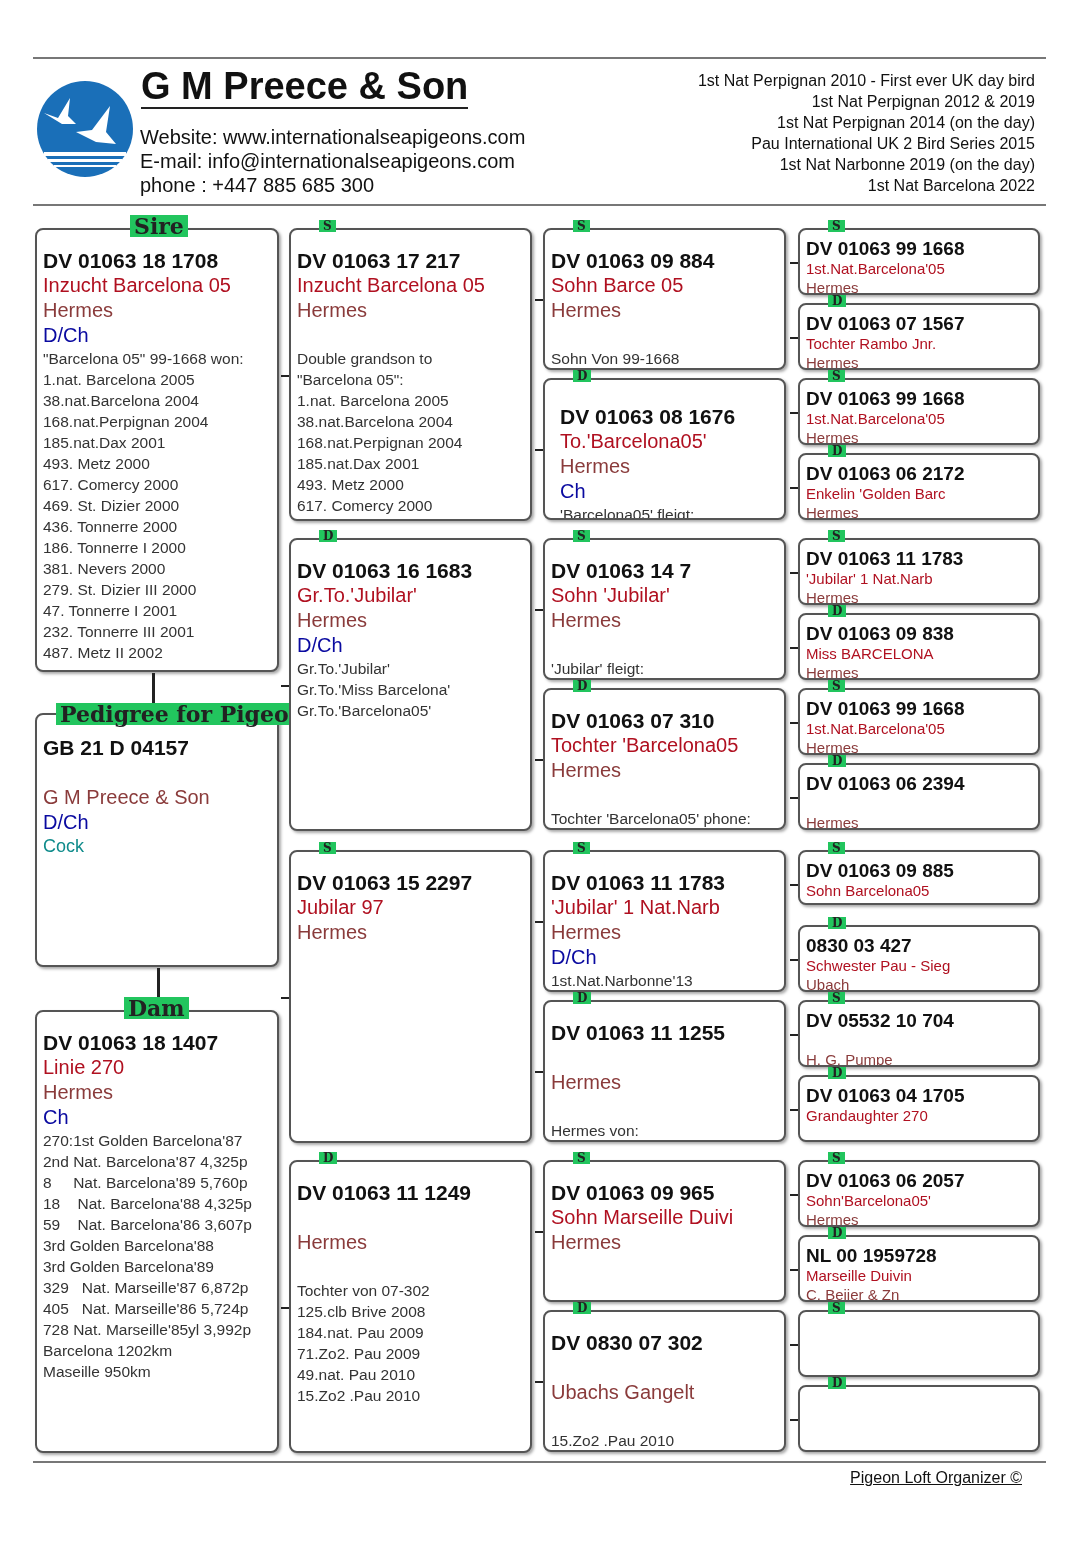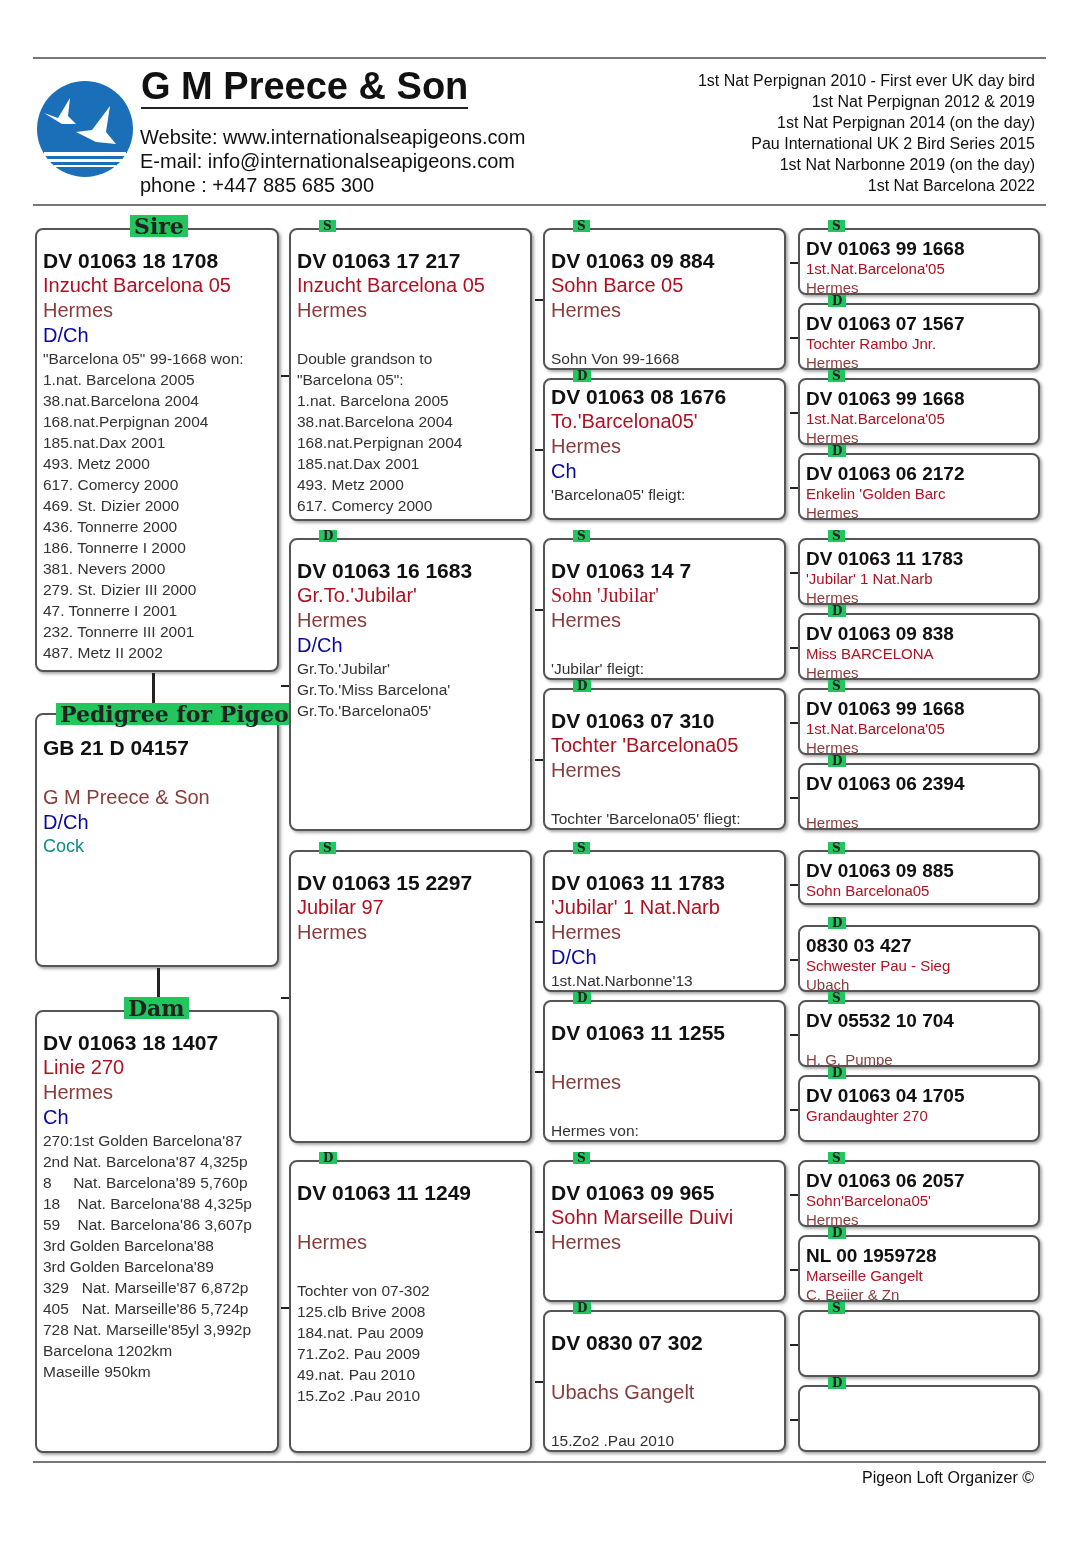--- a/index.html
+++ b/index.html
@@ -19,21 +19,21 @@
   .color { color: #0a0aa0; }
   .sex { color: #0f8b8b; }
   .notes { color: #333; white-space: pre; }
   .c1 .ring, .c2 .ring, .c3 .ring { font-size: 21px; line-height: 25px; }
   .c1 .name, .c2 .name, .c3 .name, .c1 .breeder, .c2 .breeder, .c3 .breeder, .c1 .color, .c2 .color, .c3 .color { font-size: 20px; line-height: 25px; }
   .c1 .notes, .c2 .notes, .c3 .notes { font-size: 15.5px; line-height: 21px; }
   .c4 .ring { font-size: 19px; line-height: 21px; }
   .c4 .name, .c4 .breeder { font-size: 15px; line-height: 19px; }
   .inner { position: absolute; left: 6px; right: 4px; }
   .conn { position: absolute; background: #222; }
-  #footer { position: absolute; right: 54px; top: 1469px; font-size: 16px; color: #111; }
+  #footer { position: absolute; right: 66px; top: 1469px; font-size: 16px; color: #111; text-decoration: underline; }
 </style>
 </head>
 <body>
 
 <div class="hr" style="top:57px"></div>
 <div id="logo">
   <svg width="98" height="98" viewBox="0 0 98 98">
     <circle cx="49" cy="49" r="48" fill="#1a6fb8"></circle>
     <rect x="8" y="72" width="82" height="4" fill="#fff"></rect>
     <rect x="12" y="79" width="74" height="3" fill="#fff"></rect>
@@ -188,48 +188,48 @@
       <div class="ring">DV 01063 09 884</div>
       <div class="name" style="min-height: 25px;">Sohn Barce 05</div>
       <div class="breeder">Hermes</div>
       <div class="color" style="min-height: 25px;"></div>
       <div class="notes">Sohn Von 99-1668</div>
     </div>
   </div>
 <div class="lbl small" style="left: 573px; top: 220px;">S</div>
 <div class="conn" style="left: 535px; top: 299px; width: 8px; height: 2px;"></div>
 <div class="box c3" style="left: 543px; top: 378px; width: 243px; height: 142px;">
-    <div class="inner" style="top: 4px;">
+    <div class="inner" style="top: 24px; margin-left: 9px;">
       <div class="ring">DV 01063 08 1676</div>
       <div class="name" style="min-height: 25px;">To.'Barcelona05'</div>
       <div class="breeder">Hermes</div>
       <div class="color" style="min-height: 25px;">Ch</div>
       <div class="notes">'Barcelona05' fleigt:</div>
     </div>
   </div>
 <div class="lbl small" style="left: 573px; top: 370px;">D</div>
 <div class="conn" style="left: 535px; top: 449px; width: 8px; height: 2px;"></div>
 <div class="box c3" style="left: 543px; top: 538px; width: 243px; height: 142px;">
     <div class="inner" style="top: 18px;">
       <div class="ring">DV 01063 14 7</div>
-      <div class="name" style="min-height: 25px; font-family: Liberation Serif, serif;">Sohn 'Jubilar'</div>
+      <div class="name" style="min-height: 25px;">Sohn 'Jubilar'</div>
       <div class="breeder">Hermes</div>
       <div class="color" style="min-height: 25px;"></div>
       <div class="notes">'Jubilar' fleigt:</div>
     </div>
   </div>
 <div class="lbl small" style="left: 573px; top: 530px;">S</div>
 <div class="conn" style="left: 535px; top: 609px; width: 8px; height: 2px;"></div>
 <div class="box c3" style="left: 543px; top: 688px; width: 243px; height: 142px;">
     <div class="inner" style="top: 18px;">
       <div class="ring">DV 01063 07 310</div>
       <div class="name" style="min-height: 25px;">Tochter 'Barcelona05</div>
       <div class="breeder">Hermes</div>
       <div class="color" style="min-height: 25px;"></div>
-      <div class="notes">Tochter 'Barcelona05' fliegt:</div>
+      <div class="notes">Tochter 'Barcelona05' phone:</div>
     </div>
   </div>
 <div class="lbl small" style="left: 573px; top: 680px;">D</div>
 <div class="conn" style="left: 535px; top: 759px; width: 8px; height: 2px;"></div>
 <div class="box c3" style="left: 543px; top: 850px; width: 243px; height: 142px;">
     <div class="inner" style="top: 18px;">
       <div class="ring">DV 01063 11 1783</div>
       <div class="name" style="min-height: 25px;">'Jubilar' 1 Nat.Narb</div>
       <div class="breeder">Hermes</div>
       <div class="color" style="min-height: 25px;">D/Ch</div>
@@ -384,21 +384,21 @@
       <div class="ring">DV 01063 06 2057</div>
       <div class="name" style="min-height: 19px;">Sohn'Barcelona05'</div>
       <div class="breeder">Hermes</div>
     </div>
   </div>
 <div class="lbl small" style="left: 828px; top: 1152px;">S</div>
 <div class="conn" style="left: 790px; top: 1193.5px; width: 8px; height: 2px;"></div>
 <div class="box c4" style="left: 798px; top: 1235px; width: 242px; height: 67px;">
     <div class="inner" style="top: 8px;">
       <div class="ring">NL 00 1959728</div>
-      <div class="name" style="min-height: 19px;">Marseille Gangelt</div>
+      <div class="name" style="min-height: 19px;">Marseille Duivin</div>
       <div class="breeder">C. Beijer &amp; Zn</div>
     </div>
   </div>
 <div class="lbl small" style="left: 828px; top: 1227px;">D</div>
 <div class="conn" style="left: 790px; top: 1268.5px; width: 8px; height: 2px;"></div>
 <div class="box c4" style="left: 798px; top: 1310px; width: 242px; height: 67px;">
     <div class="inner" style="top: 8px;">
       <div class="ring"></div>
       <div class="name" style="min-height: 19px;"></div>
       <div class="breeder"></div>

